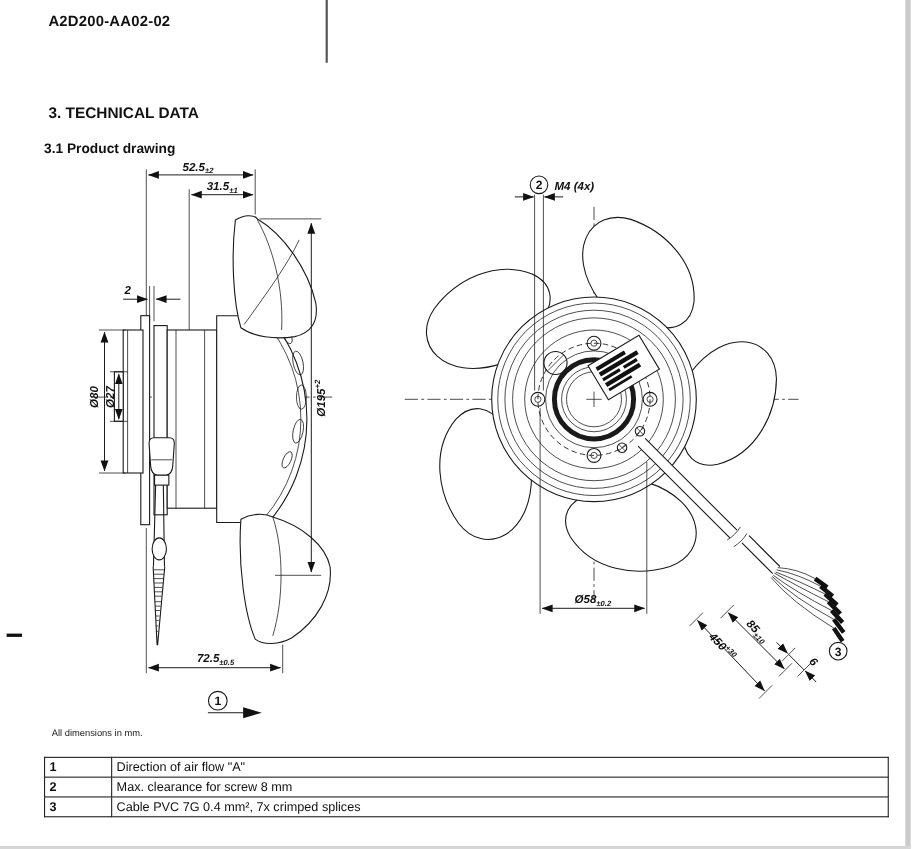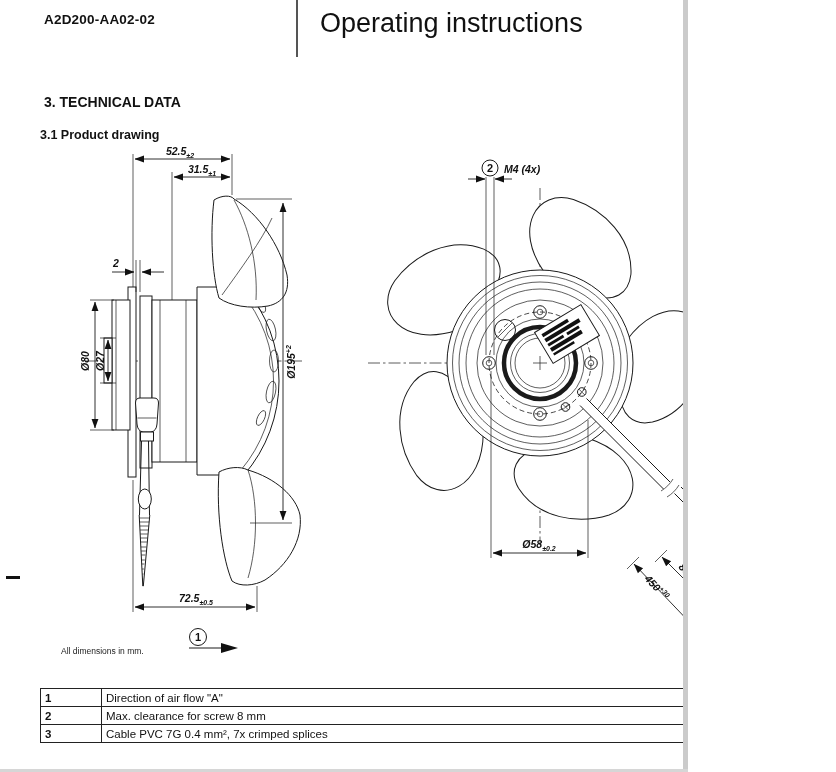--- a/index.html
+++ b/index.html
@@ -1,23 +1,23 @@
 <!DOCTYPE html>
 <html><head>
 <meta charset="utf-8">
 <style>
   html,body{margin:0;padding:0;background:#fff;}
-  .page{position:relative;width:688px;height:772px;background:#ffffff;overflow:hidden;
+  .page{position:relative;width:828px;height:772px;background:#ffffff;overflow:hidden;
         font-family:"Liberation Sans", sans-serif;color:#111;}
   .doc-code{position:absolute;left:44px;top:12px;font-size:13.5px;font-weight:bold;letter-spacing:.2px;}
   .hdr-divider{position:absolute;left:296px;top:0;width:2px;height:57px;background:#555;}
   .doc-title{position:absolute;left:320px;top:8px;font-size:27px;font-weight:400;}
   .h1{position:absolute;left:44px;top:94px;font-size:14px;font-weight:bold;}
   .h2{position:absolute;left:40px;top:128px;font-size:12.5px;font-weight:bold;}
-  .note{position:absolute;left:47px;top:646px;font-size:8.5px;color:#222;margin-left:14px;}
+  .note{position:absolute;left:47px;top:661px;font-size:8.5px;color:#222;}
   .fold-mark{position:absolute;left:6px;top:576px;width:14px;height:2.5px;background:#111;}
   .edge-r{position:absolute;right:0;top:0;width:5px;height:100%;background:#cbcbcb;}
   .edge-b{position:absolute;left:0;bottom:0;width:100%;height:3px;background:#d6d6d6;}
   svg.drawing{position:absolute;left:0;top:145px;}
   svg .ln{stroke:#1a1a1a;stroke-width:1;fill:none;}
   svg .lnw{stroke:#1a1a1a;stroke-width:1;fill:#fff;}
   svg .thin{stroke:#1a1a1a;stroke-width:.7;fill:none;}
   svg .thk{stroke:#1a1a1a;stroke-width:4.5;fill:none;}
   svg .dim{stroke:#1a1a1a;stroke-width:.9;fill:none;}
   svg .cl{stroke:#333;stroke-width:.8;fill:none;stroke-dasharray:12 3 2.5 3;}
@@ -31,21 +31,20 @@
   .legend td{border:1.2px solid #222;font-size:11.5px;height:17px;padding:0 4px;vertical-align:middle;}
   .legend td.no{width:52px;font-weight:bold;}
 </style>
 </head>
 <body>
 
 <div class="page">
 
   <div class="doc-code">A2D200-AA02-02</div>
   <div class="hdr-divider"></div>
-  <div class="doc-title">Operating instructions</div>
 
   <div class="h1">3. TECHNICAL DATA</div>
   <div class="h2">3.1 Product drawing</div>
 
   <svg class="drawing" width="836" height="525" viewBox="0 145 836 525">
     <defs>
       <marker id="ah" viewBox="0 0 10 10" refX="9.5" refY="5" markerWidth="11" markerHeight="11" orient="auto-start-reverse">
         <path d="M0,1.4 L10,5 L0,8.6 Z" fill="#111"></path>
       </marker>
     </defs>

